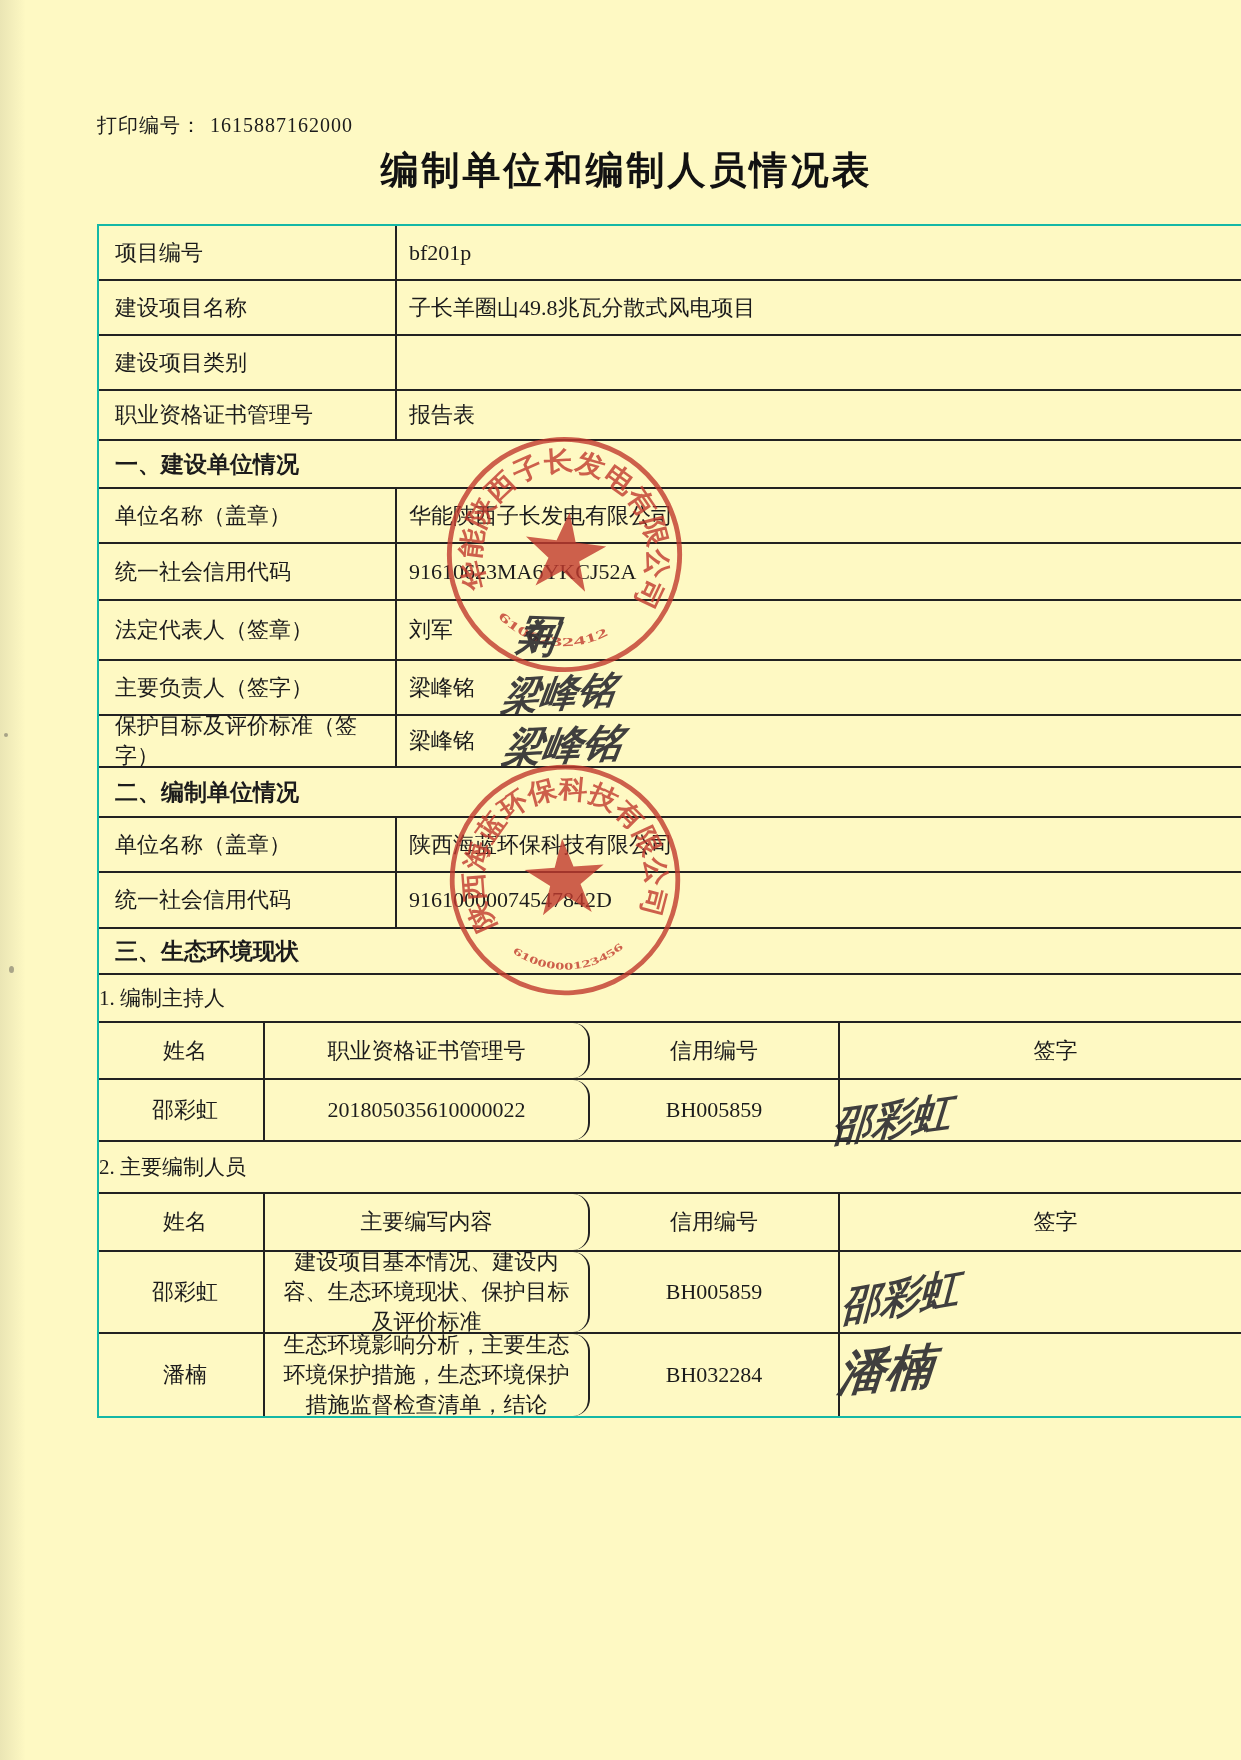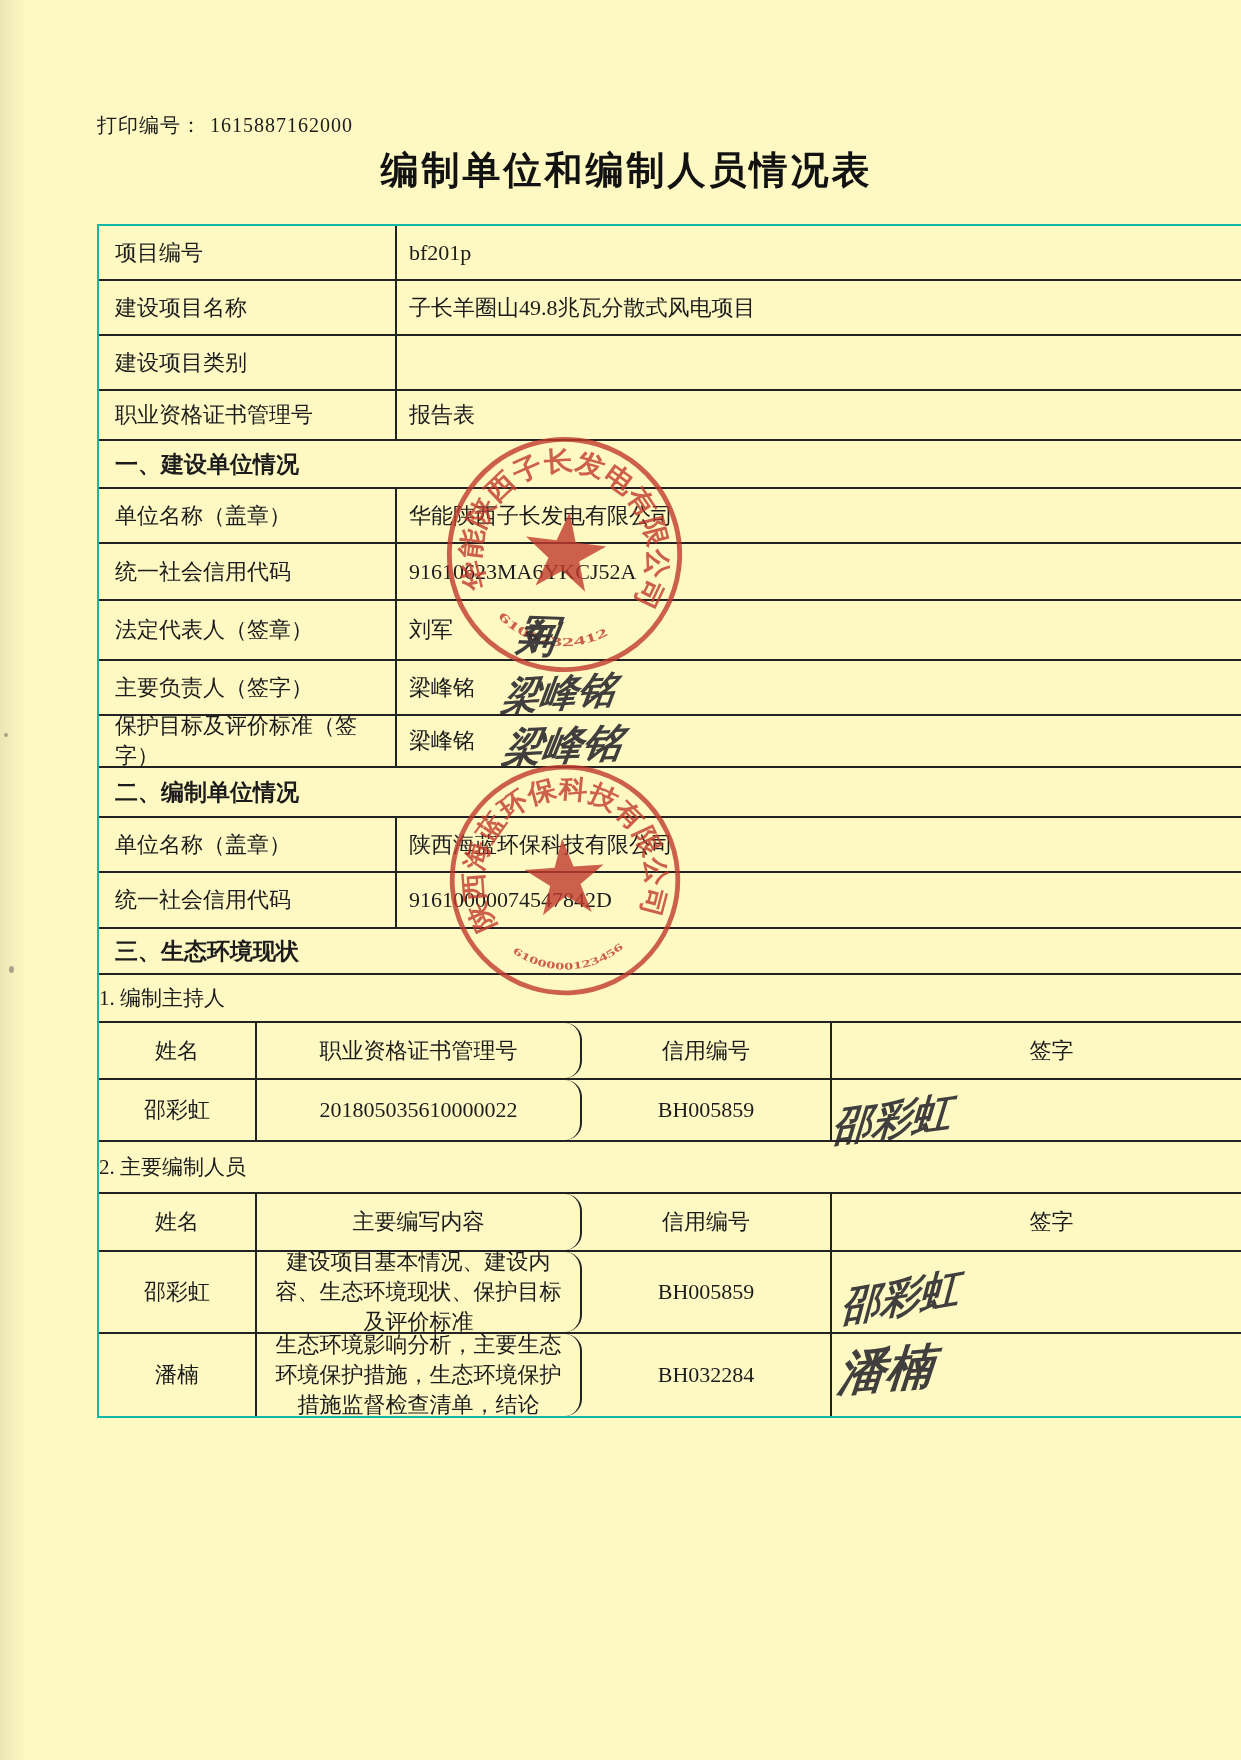--- a/index.html
+++ b/index.html
@@ -16,21 +16,21 @@
                font-size:38px; font-weight:bold; letter-spacing:3px; color:#121212;padding-left:12px; }
 
   .doc-table { position:absolute; left:97px; top:224px; width:1176px; border:2px solid #14b8a6; background:transparent; z-index:1; }
   .row { display:flex; border-bottom:2px solid #222; }
   .doc-table > .row:last-child { border-bottom:none; }
   .cell { display:flex; align-items:center; font-size:22px; }
   .lab { width:298px; border-right:2px solid #222; padding-left:16px; }
   .val { flex:1; padding-left:12px; }
   .sec-cell { flex:1; padding-left:16px; font-weight:bold; font-size:23px; }
   .sub-cell { flex:1; font-size:21px; }
-  .c1 { width:158px; border-right:2px solid #222; justify-content:center; text-align:center; }
+  .c1 { width:158px; border-right:2px solid #222; justify-content:center; text-align:center;margin-left:8px; }
   .c2 { width:325px; border-right:2px solid #222; justify-content:center; text-align:center; padding:4px 14px; line-height:1.35;border-radius:17px; }
   .c3 { width:250px; border-right:2px solid #222; justify-content:center; text-align:center; }
   .c4 { flex:1; justify-content:center; }
   .hdr { font-size:22px; }
 
   .seal { position:absolute; z-index:5; color:#c23a2e; opacity:.8; pointer-events:none; }
   .seal text { fill:currentColor; font-family:"Liberation Serif","DejaVu Serif",serif; font-weight:bold; }
 
   .sig { position:absolute; z-index:6; font-family:"Liberation Serif","DejaVu Serif",serif;
          color:#26262c; opacity:.88; font-style:italic; font-weight:bold;

